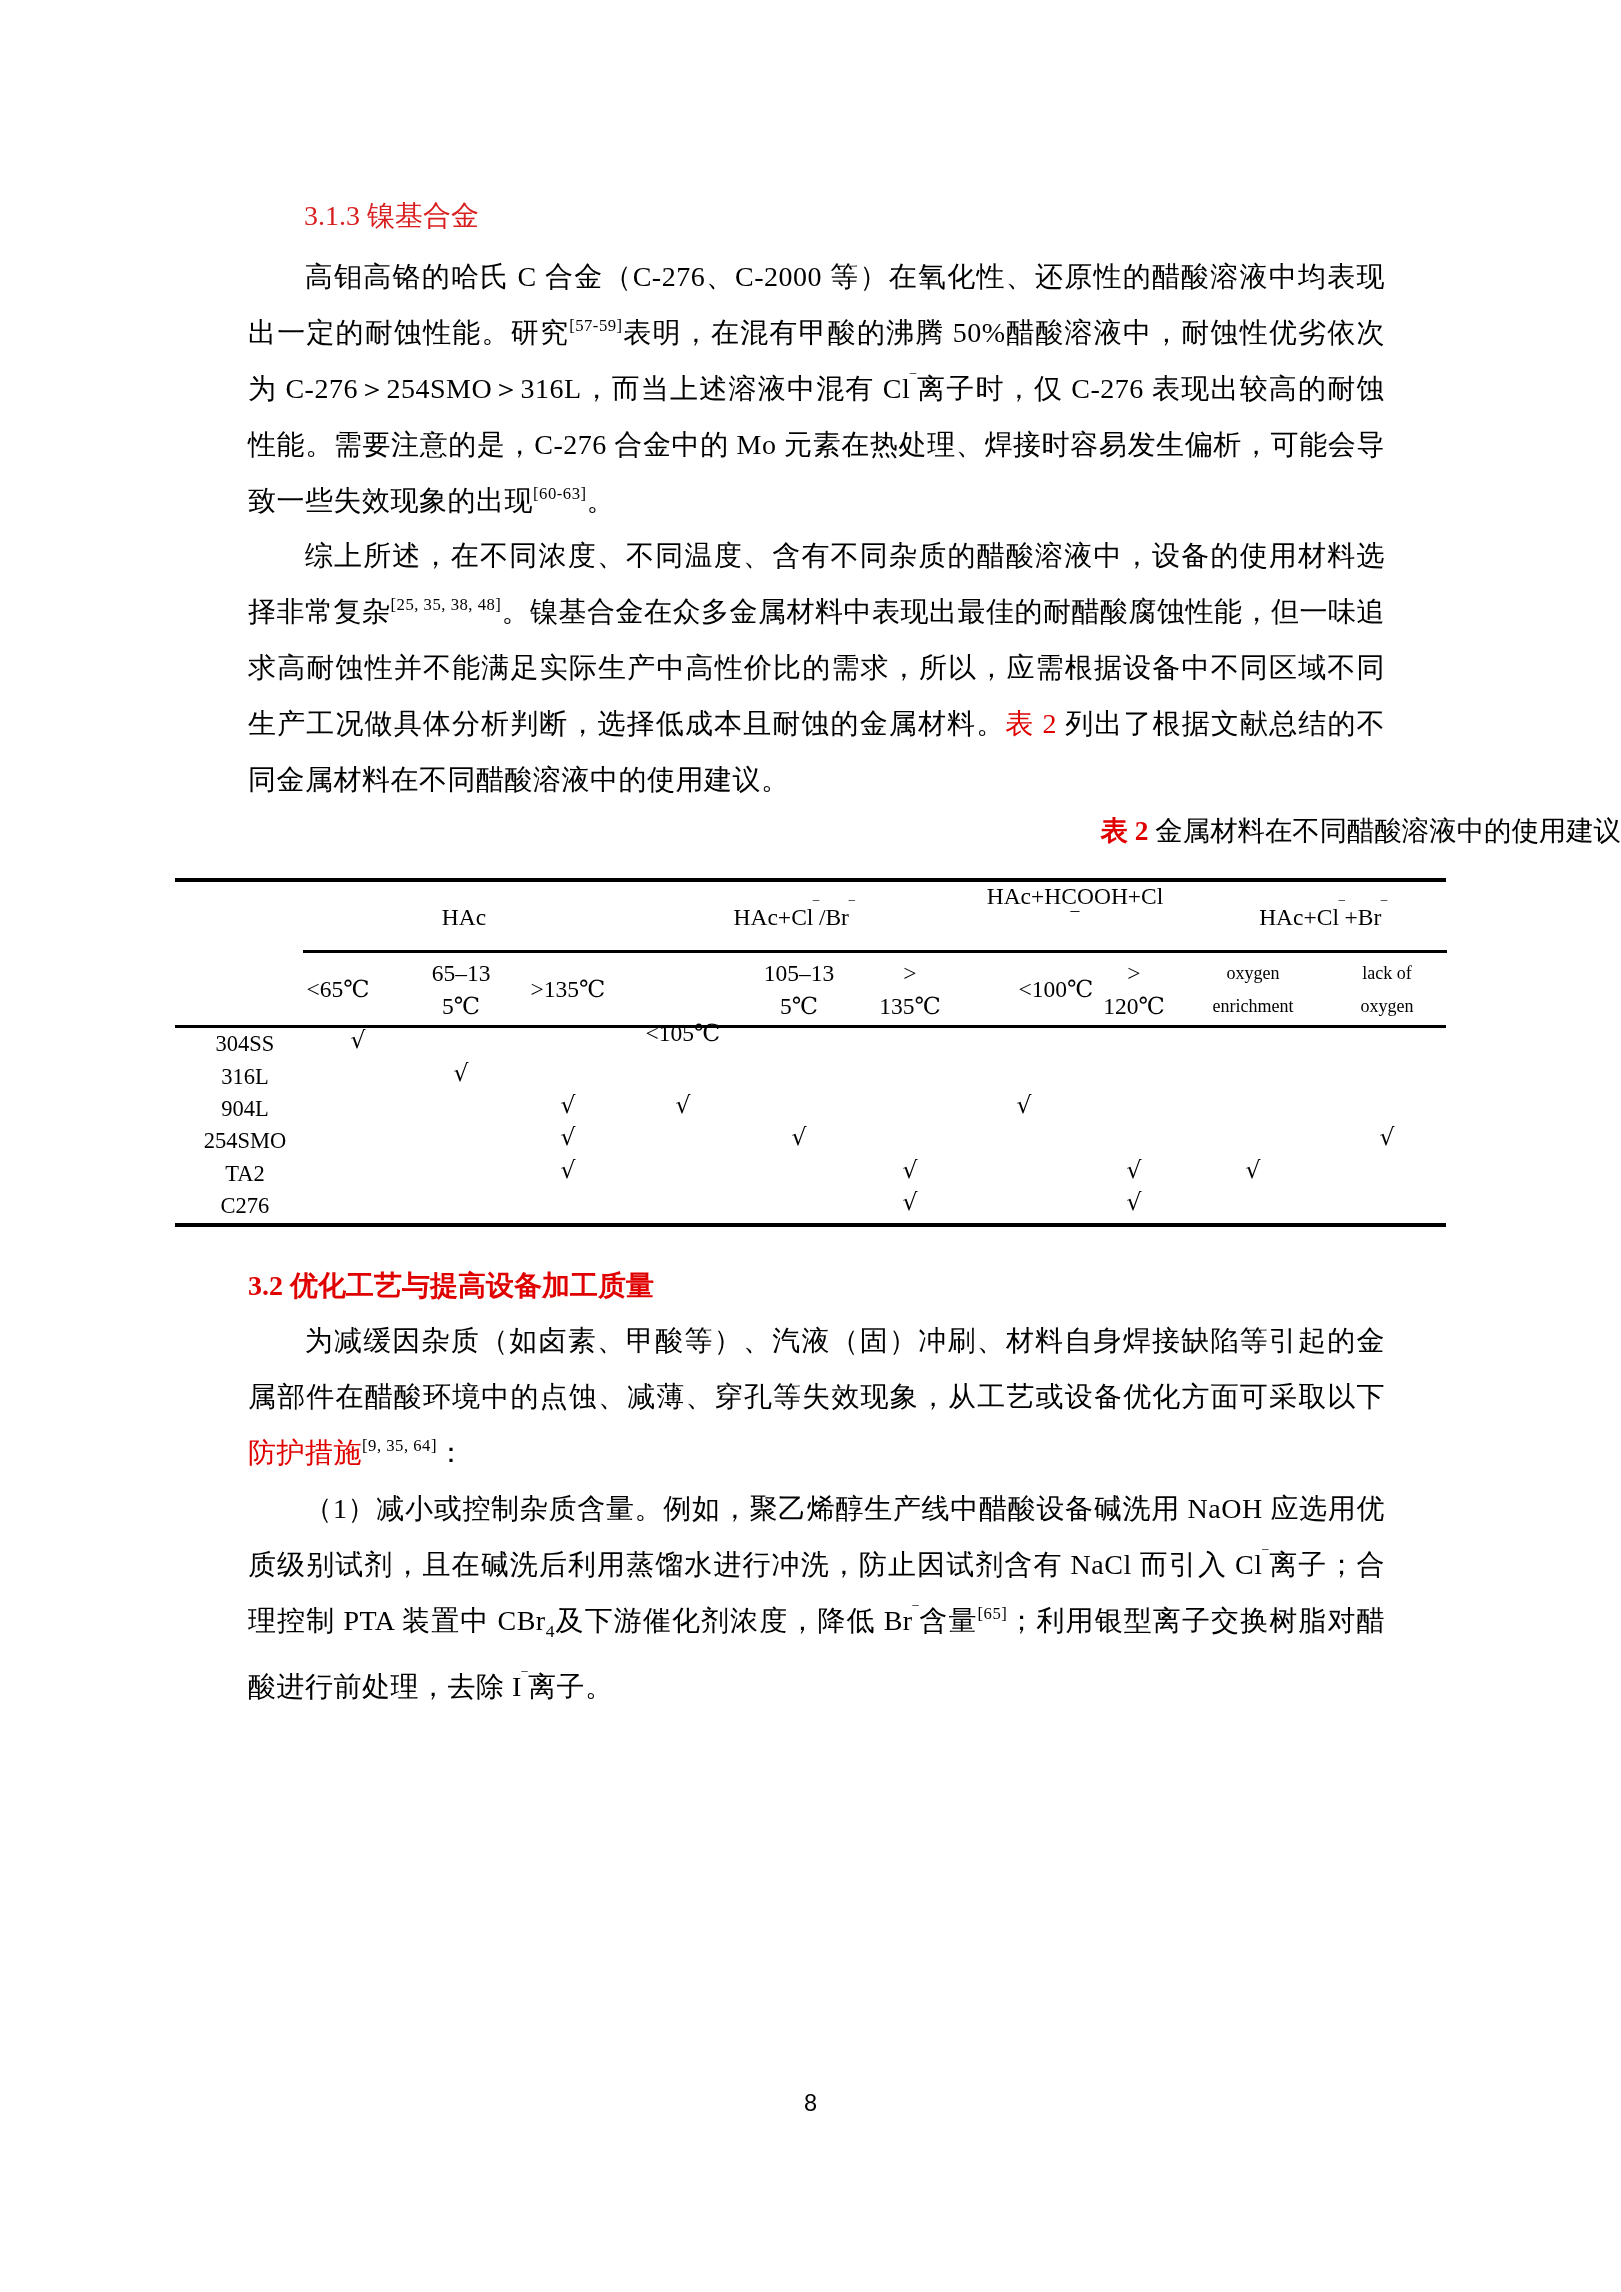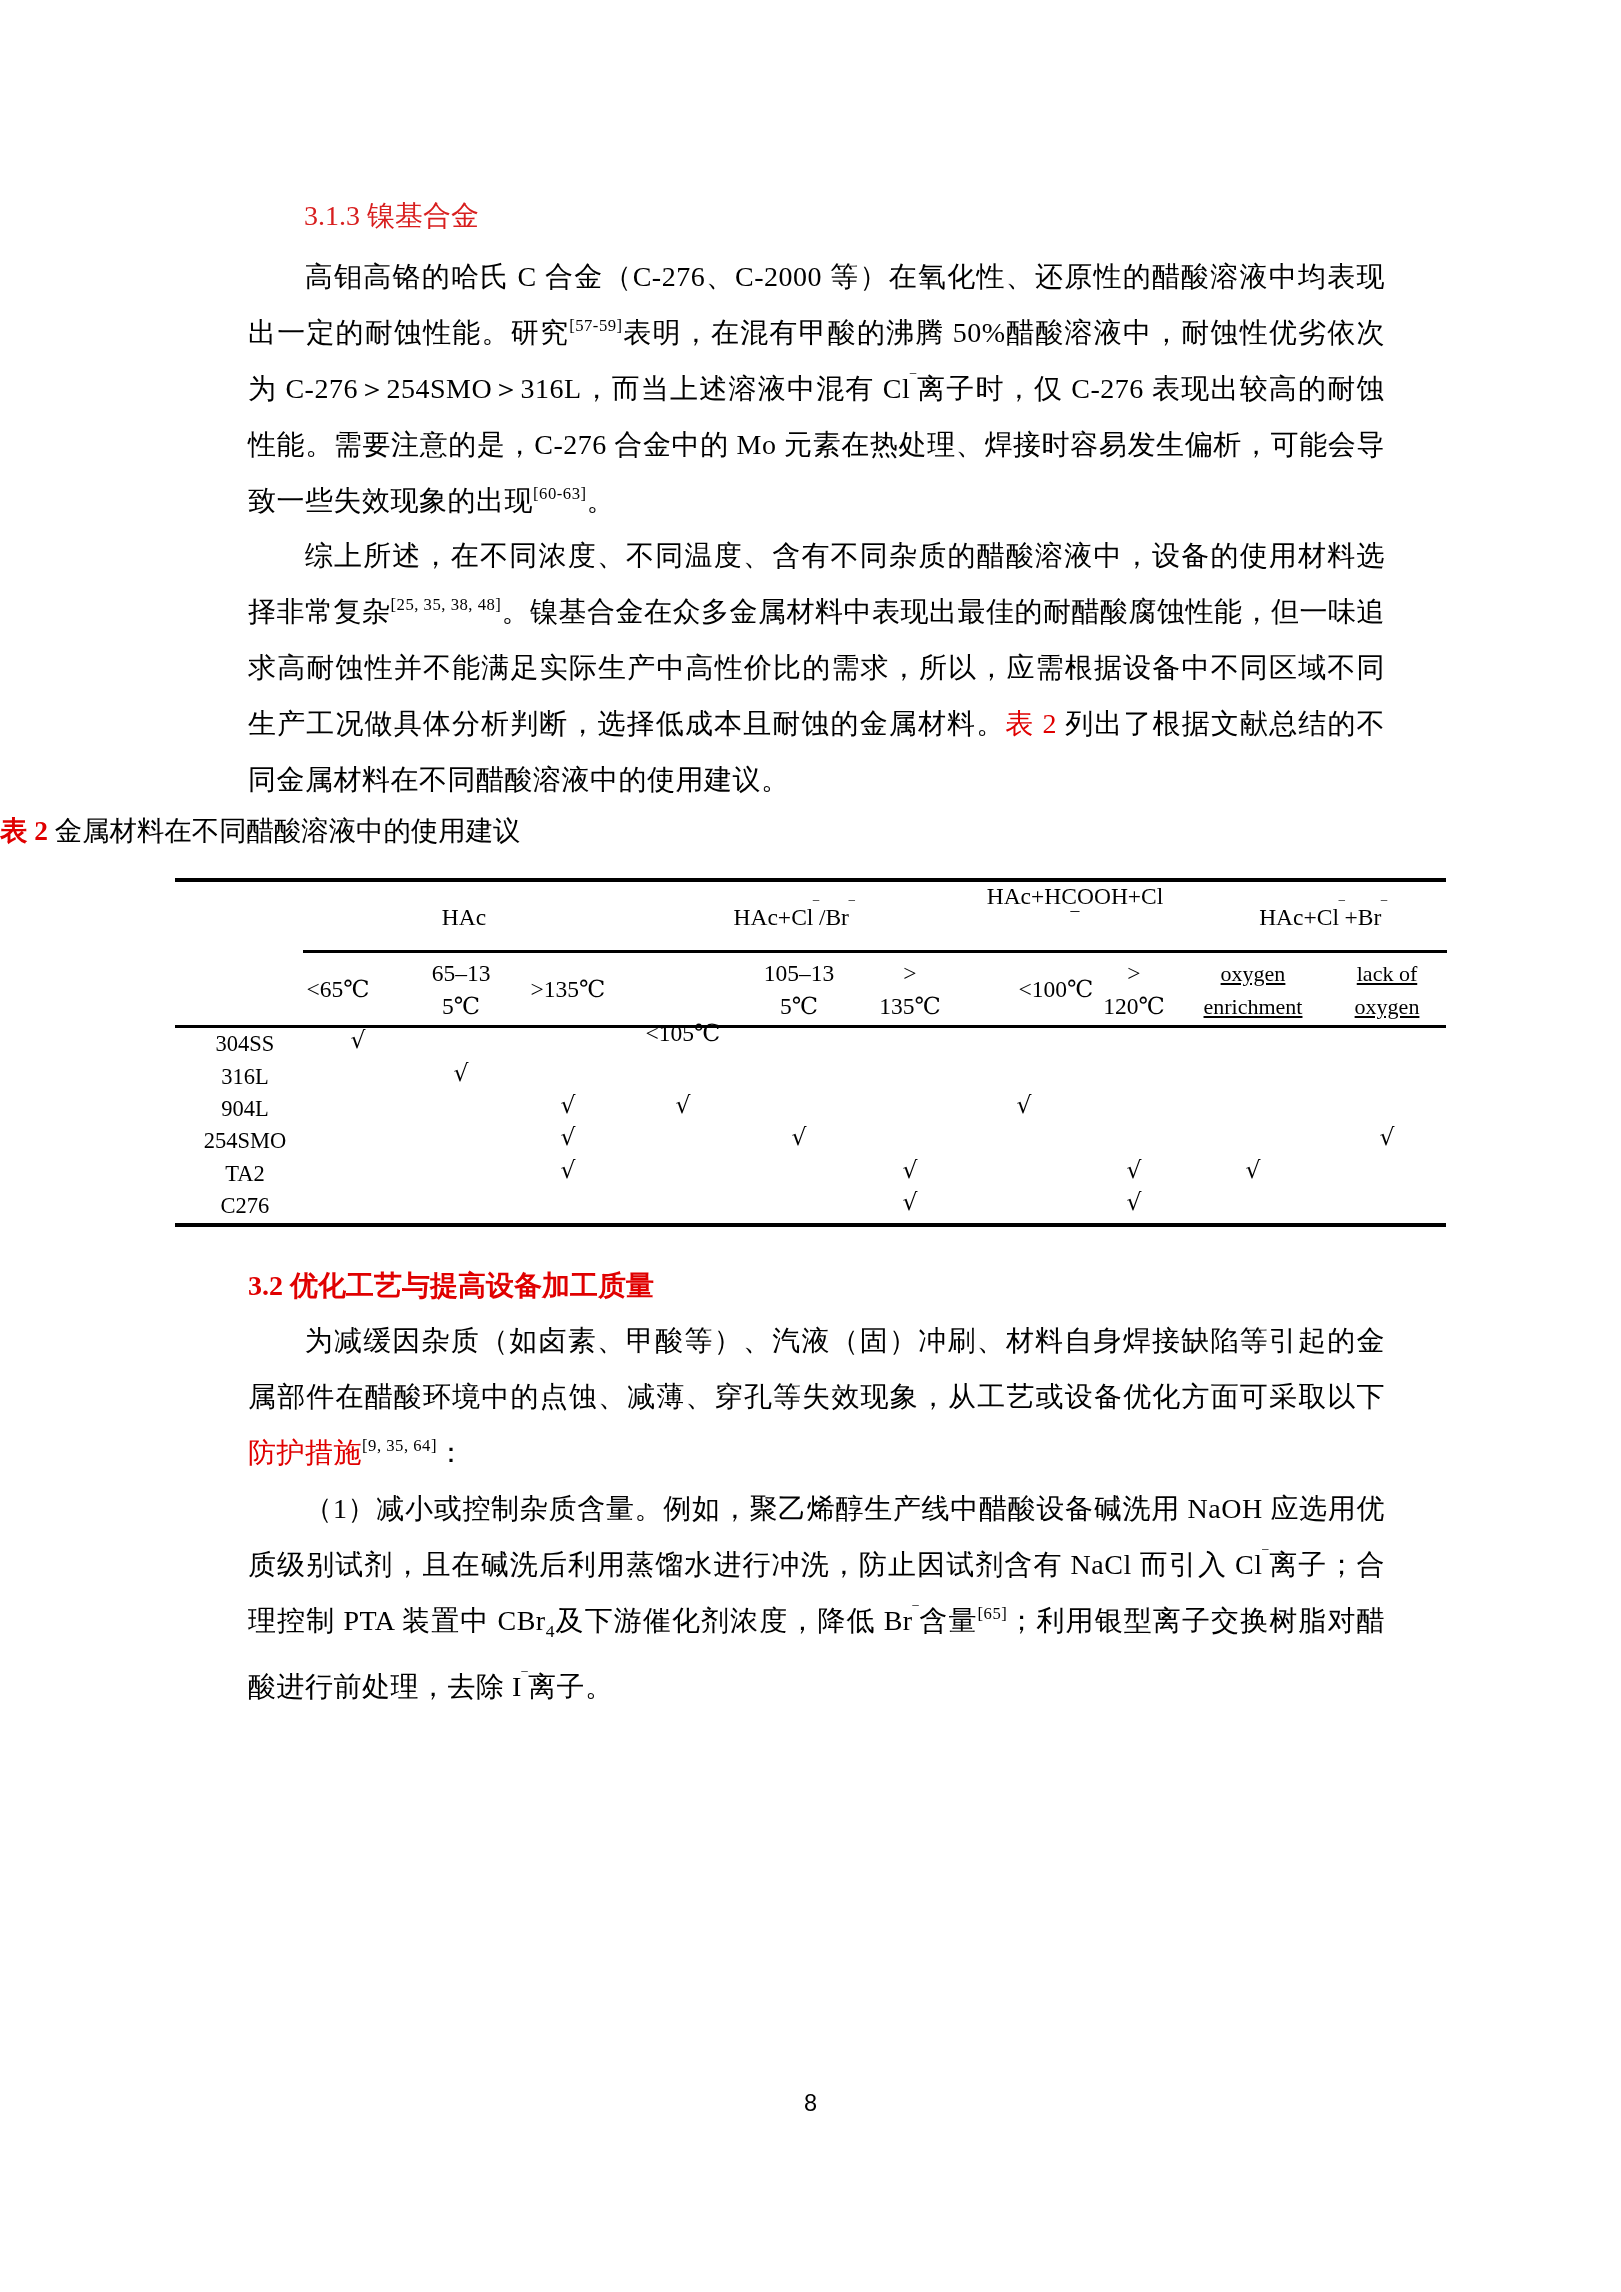--- a/index.html
+++ b/index.html
@@ -6,26 +6,26 @@
   body { width: 1621px; height: 2293px; position: relative; overflow: hidden;
          font-family: "Liberation Serif", "DejaVu Serif", serif; color: #000; }
   .page { position: absolute; left: 0; top: 0; width: 1621px; height: 2293px; }
   .red { color: #e00000; }
   .sub-heading { position: absolute; left: 304px; top: 196px; font-size: 28px; color: #d81e1e; line-height: 39px; }
   .para { position: absolute; left: 248px; width: 1137px; font-size: 28px; line-height: 56px;
           text-align: justify; text-align-last: left; letter-spacing: 0.5px; }
   .para .indent { display: inline-block; width: 56px; }
   sup { font-size: 16.7px; line-height: 0; vertical-align: 10.8px; }
   sup.ref { color: #000000; }
-  .caption-cn { position: absolute; left: 0; width: 1621px; top: 814px; text-align: left; font-size: 27.4px; line-height: 35px; }
+  .caption-cn { position: absolute; left: 0; width: 1621px; top: 814px; text-align: right; font-size: 27.4px; line-height: 35px; }
   .caption-en { position: absolute; left: 0; width: 1621px; top: 849px; text-align: center; font-size: 25.5px; line-height: 29px; }
   .caption-cn .lbl, .caption-en .lbl { color: #e00000; font-weight: bold; }
   .rule { position: absolute; background: #000; }
   .cell { position: absolute; text-align: center; font-size: 23.5px; line-height: 29px; transform: translateX(-50%); white-space: nowrap; }
-  .cell.small { font-size: 22px; line-height: 29px; text-decoration: underline; }
+  .cell.small { font-size: 18px; line-height: 29px; }
   .rowlabel { position: absolute; left: 191px; width: 108px; text-align: center; font-size: 22.5px; line-height: 32px; }
   .check { position: absolute; font-size: 23.5px; line-height: 32px; transform: translateX(-50%); font-family: "DejaVu Serif", serif; }
   .sec-heading { position: absolute; left: 248px; top: 1266px; font-size: 28px; font-weight: bold; color: #e00000; line-height: 39px; }
   .page-number { position: absolute; left: 0; width: 1621px; top: 2090px; text-align: center; font-size: 23.5px;
                  font-family: "Liberation Sans", sans-serif; }
 </style>
 </head>
 <body>
 
 <div class="page">

